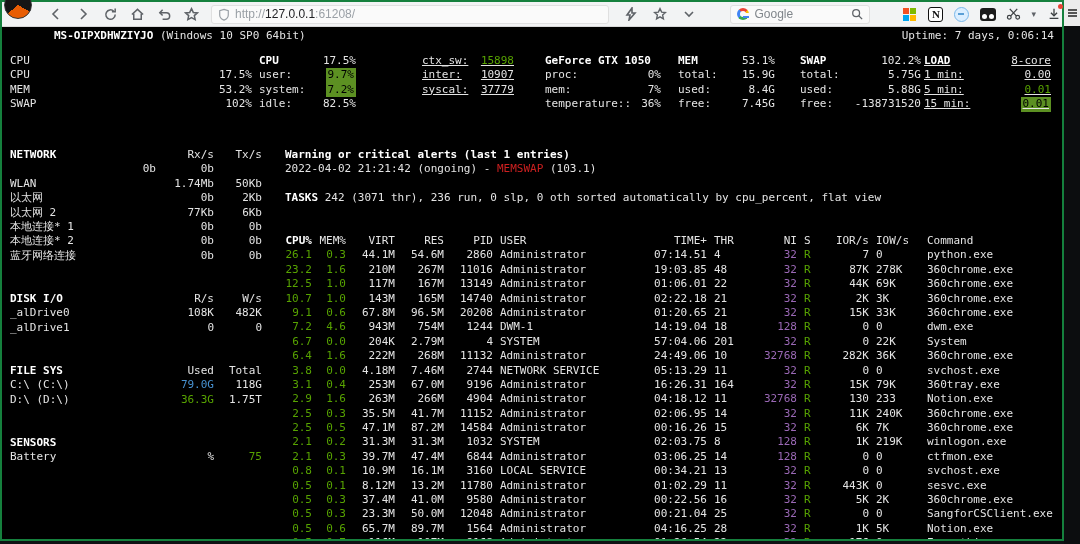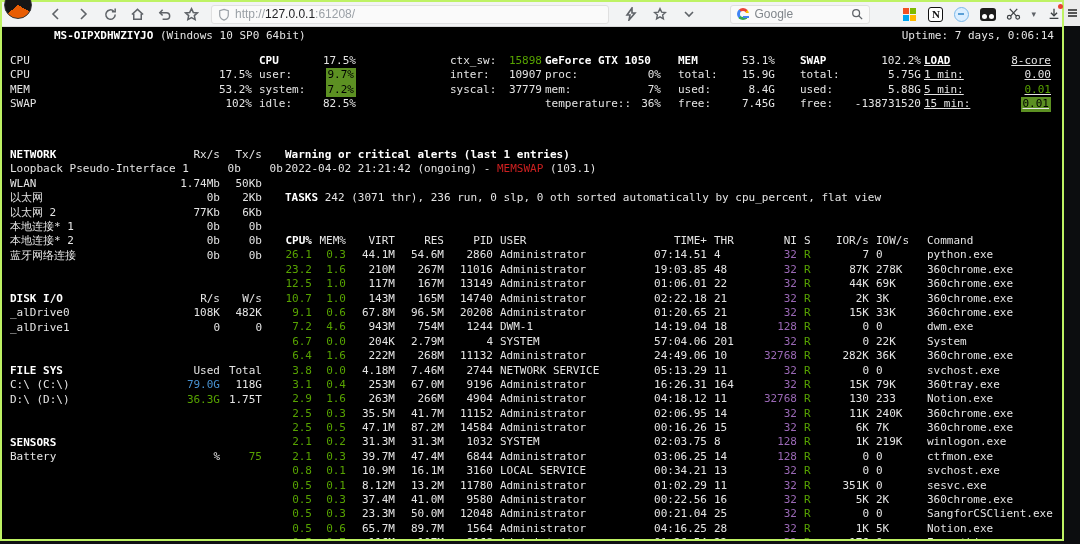--- a/index.html
+++ b/index.html
@@ -1,19 +1,19 @@
 <!DOCTYPE html>
 <html><head>
 <meta charset="utf-8">
 <style>
   * { box-sizing: border-box; margin: 0; padding: 0; }
   html,body { width:1080px; height:544px; overflow:hidden; background:#101114;
     font-family:"DejaVu Sans Mono", monospace; }
   .window { position:absolute; left:0; top:0; width:1064px; height:541px;
-    border:2px solid #bef264; background:#000; }
+    border:2px solid #15803d; background:#000; }
   
   .toolbar { position:relative; height:25px; background:#f2f3f4; display:flex; align-items:center;
     font-family:"Liberation Sans", sans-serif; border-bottom:1px solid #d8d8d8; }
   .logo { position:absolute; left:2px; top:-11px; width:28px; height:28px; border-radius:50%;
     background:conic-gradient(from 120deg, #e85d04 0 110deg, #151515 110deg 360deg);
     border:1px solid #333; }
   .navs { display:flex; align-items:center; gap:7px; margin-left:44px; }
   .tbtn { width:20px; height:20px; display:flex; align-items:center; justify-content:center;
     color:#5f6368; font-size:15px; cursor:pointer; }
   .tbtn svg { stroke:#5f6368; fill:none; stroke-width:1.6; }
@@ -62,28 +62,28 @@
   .qv { position:absolute; left:8px; top:27px; width:242px; }
   .qv-row { display:grid; grid-template-columns:42px 1fr 48px; column-gap:6px; align-items:center; }
   .qv-val { text-align:right; }
   .bar-track { height:9px; position:relative; }
   .bar-fill { height:9px; width:0; }
   
   .blk { position:absolute; top:27px; }
   .blk .line { display:flex; justify-content:space-between; height:14.4px; line-height:14.4px; white-space:nowrap; }
   .blk .val { text-align:right; }
   #blk-cpu { left:257px; width:97px; }
-  #blk-ctx { left:448px; width:92px; }
+  #blk-ctx { left:420px; width:92px;text-decoration:underline; }
   #blk-gpu { left:543px; width:116px; }
   #blk-mem { left:676px; width:97px; }
   #blk-swap { left:798px; width:121px; }
   #blk-load { left:922px; width:127px;text-decoration:underline; }
   
   .sidebar { position:absolute; left:8px; top:121px; width:252px; }
-  .side-row { display:grid; grid-template-columns:1fr 52px 42px; 
+  .side-row { display:grid; grid-template-columns:1fr 52px 42px; column-gap:6px;
     height:14.4px; line-height:14.4px; white-space:nowrap; }
   .side-row .v1,.side-row .v2 { text-align:right; }
   .spacer2 { height:28.8px; }
   
   .main { position:absolute; left:283px; top:121px; right:6px; }
   .alerts { position:absolute; left:0; top:0; right:0; }
   .tasksline { position:absolute; left:0; top:43px; right:0; }
   .proc { position:absolute; left:0; top:86px; right:0; }
   .proc-row { display:grid;
     grid-template-columns:27px 27px 42px 42px 42px 122px 78px 30px 46px 10px 48px 44px 1fr;
@@ -357,21 +357,20 @@
 
     <div class="sidebar">
       <div class="side-row">
         <span class="b">NETWORK</span>
         <span class="v1">Rx/s</span>
         <span class="v2">Tx/s</span>
       </div>
       <div>
 
       <div class="side-row">
-          <span>Loopback Pseudo-Interface 1</span>
           <span class="v1">0b</span>
           <span class="v2">0b</span>
         </div>
           <div class="side-row">
           <span>WLAN</span>
           <span class="v1">1.74Mb</span>
           <span class="v2">50Kb</span>
         </div>
           <div class="side-row">
           <span>以太网</span>
@@ -722,21 +721,21 @@
               <span class="ra green">0.5</span>
               <span class="ra green">0.1</span>
               <span class="ra">8.12M</span>
               <span class="ra">13.2M</span>
               <span class="ra">11780</span>
               <span class="la">Administrator</span>
               <span class="ra">01:02.29</span>
               <span class="la">11</span>
               <span class="ra purple">32</span>
               <span class="la green">R</span>
-              <span class="ra">351K</span>
+              <span class="ra">443K</span>
               <span class="la">0</span>
               <span class="la">sesvc.exe</span>
             </div>
             <div class="proc-row">
               <span class="ra green">0.5</span>
               <span class="ra green">0.3</span>
               <span class="ra">37.4M</span>
               <span class="ra">41.0M</span>
               <span class="ra">9580</span>
               <span class="la">Administrator</span>

